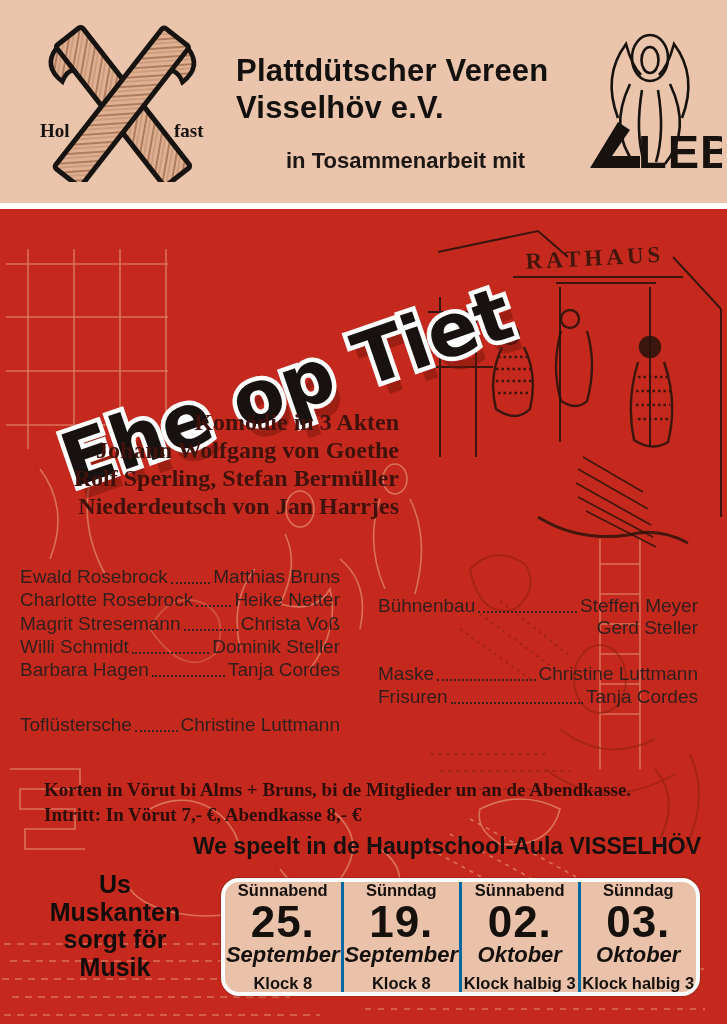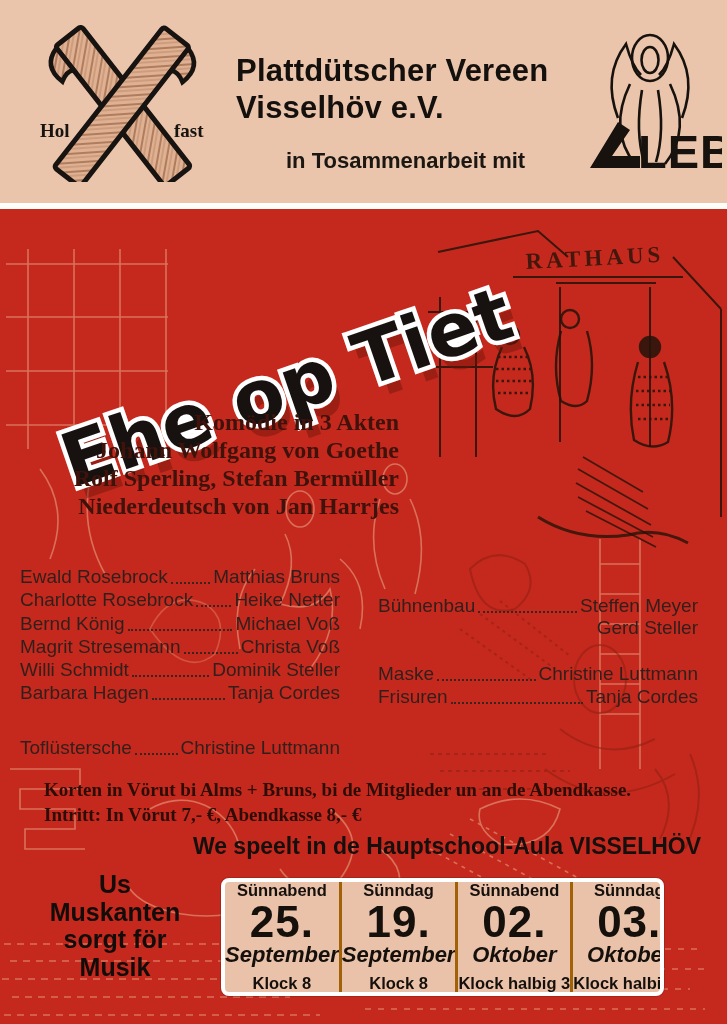--- a/index.html
+++ b/index.html
@@ -36,26 +36,26 @@
   .overlap .ov{position:absolute;left:-21px;top:0;opacity:.92;}
   
   .tickets{position:absolute;left:44px;top:568px;width:668px;
            font-family:"Liberation Serif",serif;font-weight:bold;font-size:19px;
            line-height:25px;color:#2d0d07;}
   .venue{position:absolute;left:182px;top:624px;width:530px;text-align:center;
          font-weight:bold;font-size:23px;color:#15100e;}
   .music{position:absolute;left:14px;top:662px;width:202px;text-align:center;
          font-weight:bold;font-size:25px;line-height:27.5px;color:#120d0b;}
   
-  .datebox{position:absolute;left:221px;top:669px;width:443px;height:118px;
-           background:#e9c2a9;border:4px solid #fff;border-radius:8px;
+  .datebox{position:absolute;left:221px;top:669px;width:479px;height:118px;
+           background:#e9c2a9;border:4px solid #fff;border-radius:18px;
            box-shadow:0 0 0 1px rgba(110,30,20,.35);display:flex;overflow:hidden;}
   .datecol{flex:1;display:flex;flex-direction:column;align-items:center;
            justify-content:center;padding:2px 0;color:#16100d;}
-  .datecol + .datecol{border-left:3px solid #a16207;}
+  .datecol + .datecol{border-left:3px solid #0369a1;}
   .d-day{font-weight:bold;font-size:16.5px;line-height:18px;}
   .d-num{font-weight:bold;font-size:44px;line-height:45px;letter-spacing:1px;}
   .d-month{font-weight:bold;font-size:22px;line-height:22px;font-style:italic;}
   .d-time{font-weight:bold;font-size:16.5px;line-height:19px;white-space:nowrap;margin-top:8px;}
 </style>
 </head>
 <body>
 
 <div class="poster">
 
@@ -179,25 +179,20 @@
         <span>Ewald Rosebrock</span>
         <span class="dots"></span>
         <span>Matthias Bruns</span>
       </div>
       <div class="ln">
         <span>Charlotte Rosebrock</span>
         <span class="dots"></span>
         <span>Heike Netter</span>
       </div>
       <div class="ln">
-        <span>Bernd König</span>
-        <span class="dots"></span>
-        <span>Michael Voß</span>
-      </div>
-      <div class="ln">
         <span>Magrit Stresemann</span>
         <span class="dots"></span>
         <span>Christa Voß</span>
       </div>
       <div class="ln">
         <span>Willi Schmidt</span>
         <span class="dots"></span>
         <span>Dominik Steller</span>
       </div>
       <div class="ln">

